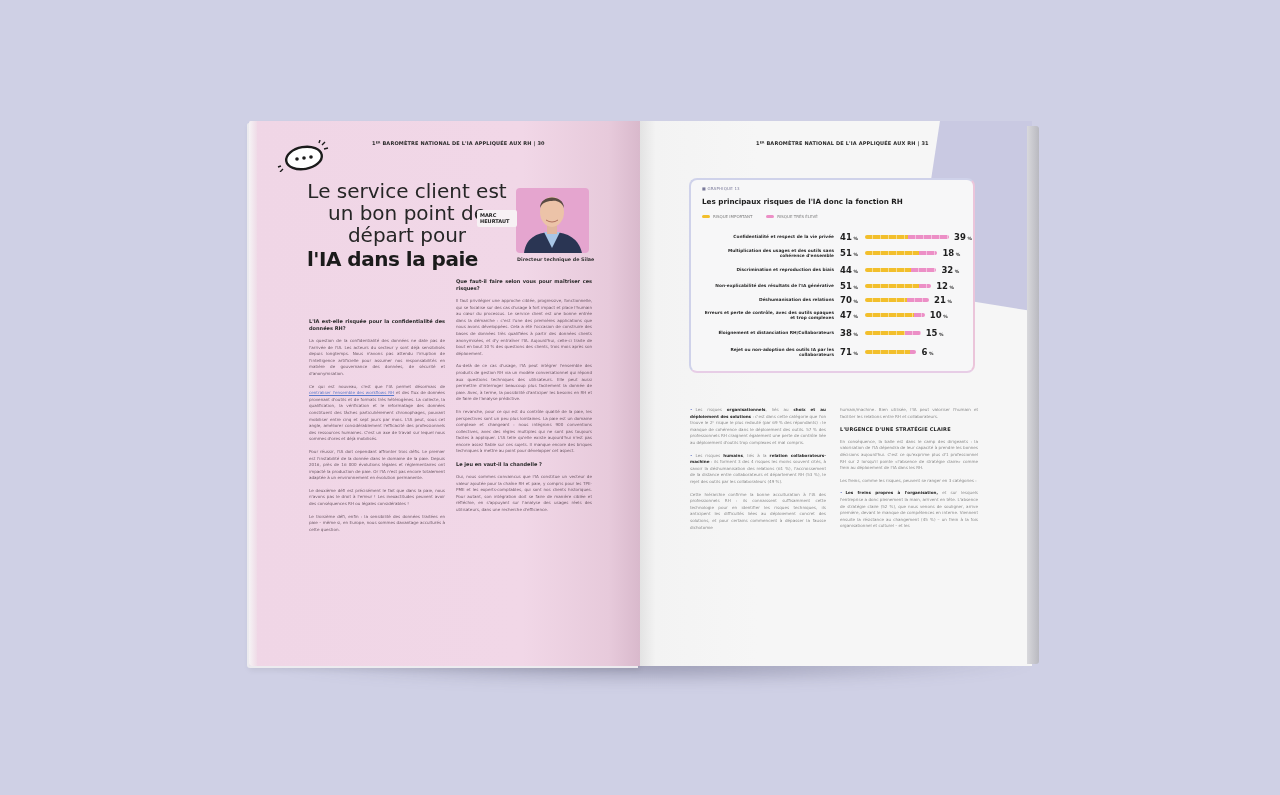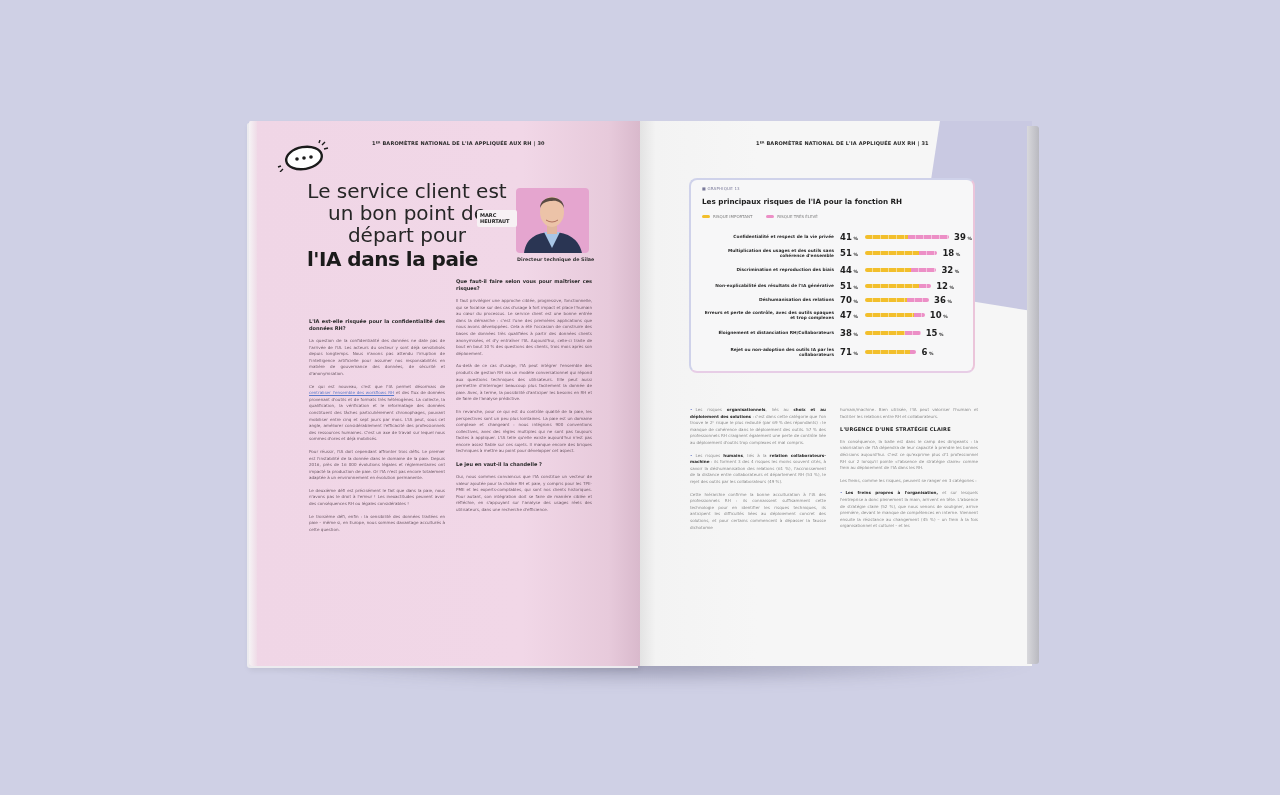--- a/index.html
+++ b/index.html
@@ -156,21 +156,21 @@
 
 <div class="page-right">
   <div class="corner-lilac"></div>
 </div>
 <div class="page-right-edge"></div>
 
 <div class="running-head" style="left:756px; top:140px;">1ᴱᴿ BAROMÈTRE NATIONAL DE L'IA APPLIQUÉE AUX RH  |  31</div>
 
 <div class="chart-card"></div>
 <div class="chart-kicker">■ GRAPHIQUE 13</div>
-<div class="chart-title">Les principaux risques de l'IA pour la fonction RH</div>
+<div class="chart-title">Les principaux risques de l'IA donc la fonction RH</div>
 <div class="legend">
   <div class="legend-item">
     <span class="swatch" style="background:#f2bf2c"></span>
     <span>RISQUE IMPORTANT</span>
   </div>
   <div class="legend-item">
     <span class="swatch" style="background:#ec8fc6"></span>
     <span>RISQUE TRÈS ÉLEVÉ</span>
   </div>
 </div>
@@ -212,21 +212,21 @@
       </div>
       <div class="val"><span>12</span><small> %</small></div>
     </div>
     <div class="chart-row" style="top: 292px;">
       <div class="row-label">Déshumanisation des relations</div>
       <div class="val val-left"><span>70</span><small> %</small></div>
       <div class="bar">
         <span style="width:42px;background-color:#f2bf2c"></span>
         <span style="width:22.05px;background-color:#ec8fc6"></span>
       </div>
-      <div class="val"><span>36</span><small> %</small></div>
+      <div class="val"><span>21</span><small> %</small></div>
     </div>
     <div class="chart-row" style="top: 307px;">
       <div class="row-label">Erreurs et perte de contrôle, avec des outils opaques et trop complexes</div>
       <div class="val val-left"><span>47</span><small> %</small></div>
       <div class="bar">
         <span style="width:49.35px;background-color:#f2bf2c"></span>
         <span style="width:10.5px;background-color:#ec8fc6"></span>
       </div>
       <div class="val"><span>10</span><small> %</small></div>
     </div>

